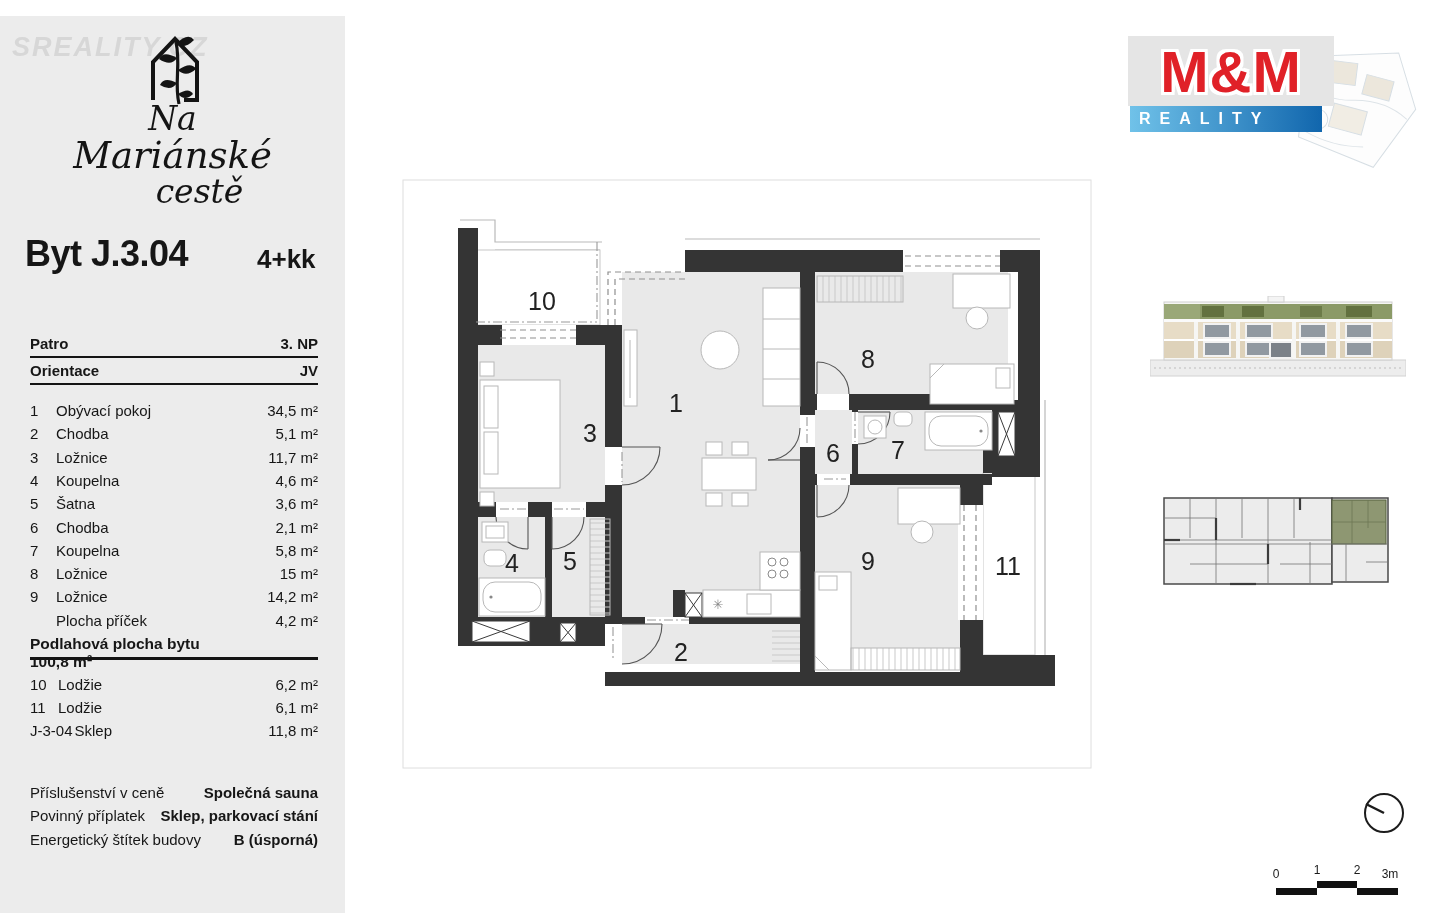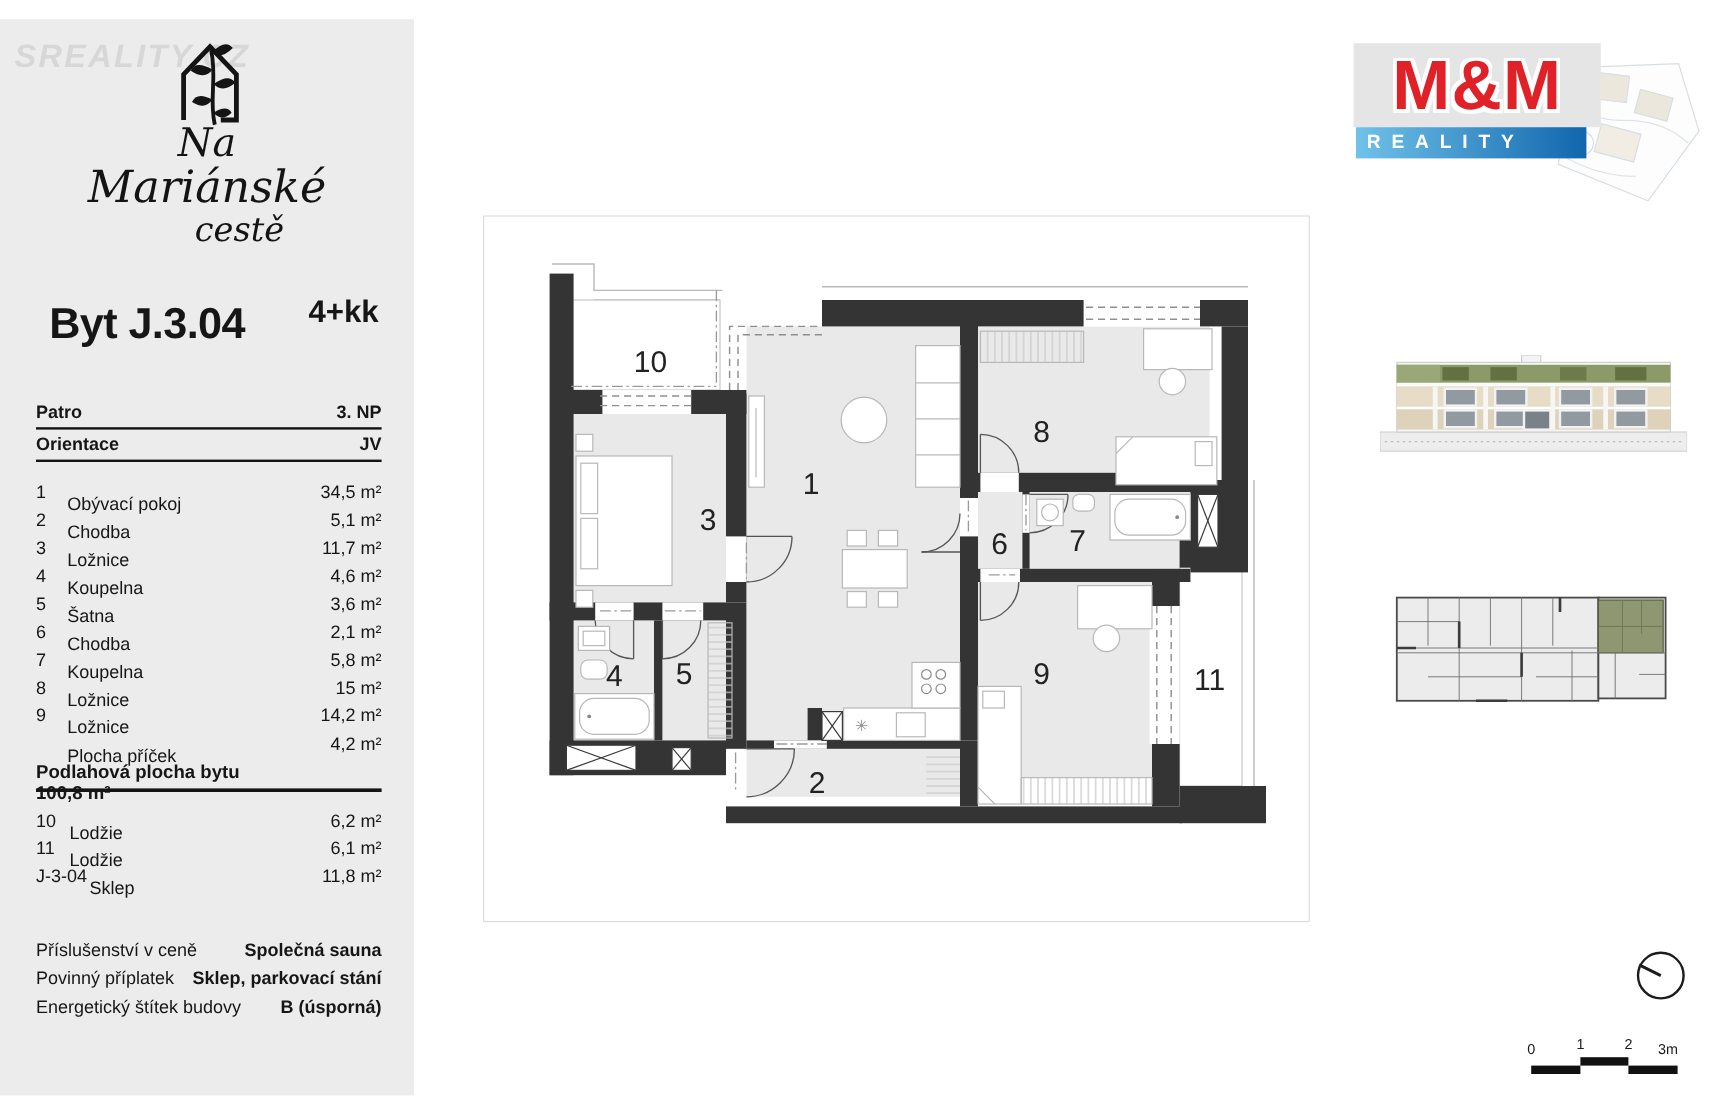--- a/index.html
+++ b/index.html
@@ -6,29 +6,29 @@
   body{width:1440px;height:913px;position:relative;background:#fff;overflow:hidden;
        font-family:"Liberation Sans",sans-serif;color:#161616;}
   .sidebar{position:absolute;left:0;top:16px;width:345px;height:913px;background:#ececec;}
   .watermark{position:absolute;top:16px;left:12px;font-size:27px;font-weight:bold;font-style:italic;
              color:#d7d7d7;letter-spacing:2px;z-index:1;}
   .brand-icon{position:absolute;top:4px;left:138px;z-index:2;}
   .brand{position:absolute;top:86px;left:0;width:345px;text-align:center;z-index:2;
          font-family:"DejaVu Serif",serif;font-style:italic;color:#141414;}
   .brand .l1{font-size:33px;line-height:34px;}
   .brand .l2{font-size:37px;line-height:40px;}
-  .brand .l3{font-size:28px;line-height:32px;padding-left:54px;}
+  .brand .l3{font-size:33px;line-height:32px;padding-left:54px;}
   .unit-title{position:absolute;top:217px;left:25px;font-size:36px;font-weight:bold;letter-spacing:-0.5px;}
   .unit-layout{position:absolute;top:228px;left:257px;font-size:26px;font-weight:bold;}
   .info-row{position:absolute;left:30px;width:288px;height:21px;display:flex;justify-content:space-between;
             font-size:15px;font-weight:bold;border-bottom:2px solid #141414;}
   .r-row,.x-row{position:absolute;left:30px;width:288px;display:flex;font-size:15px;}
   .r-row .num{width:26px;flex:none;}
   .x-row .num{min-width:26px;margin-right:2px;}
-  .r-row .nm,.x-row .nm{flex:1;margin-top:10px;}
+  .r-row .nm,.x-row .nm{flex:1;}
   .total-row{position:absolute;left:30px;width:288px;height:22px;display:flex;justify-content:space-between;
              font-size:15.5px;font-weight:bold;border-bottom:3px solid #141414;flex-direction:column;}
   .d-row{position:absolute;left:30px;width:288px;display:flex;justify-content:space-between;font-size:15px;}
   .d-row .dv{font-weight:bold;text-align:right;}
   .plan-wrap{position:absolute;left:400px;top:172px;width:700px;height:600px;}
   .mm{position:absolute;left:1128px;top:36px;z-index:3;}
   .mm-red{width:206px;height:70px;background:#e5e5e5;display:flex;align-items:center;justify-content:center;}
   .mm-name{font-size:58px;font-weight:bold;letter-spacing:1px;color:#e02128;
            text-shadow:-3px -3px 0 #fff,3px -3px 0 #fff,-3px 3px 0 #fff,3px 3px 0 #fff,
                        -3px 0 0 #fff,3px 0 0 #fff,0 -3px 0 #fff,0 3px 0 #fff;}
@@ -58,21 +58,21 @@
       <path d="M40 74 q11 -7 15 0 q-8 8 -15 0 Z" fill="#141414"></path>
     </svg>
   </div>
 
   <div class="brand">
     <div class="l1">Na</div>
     <div class="l2">Mariánské</div>
     <div class="l3">cestě</div>
   </div>
 
-  <h1 class="unit-title" style="margin:16px;">Byt J.3.04</h1>
+  <h1 class="unit-title" style="margin:0;">Byt J.3.04</h1>
   <div class="unit-layout">4+kk</div>
 
   <div class="info-row" style="top:319px">
     <span>Patro</span>
     <span>3. NP</span>
   </div>
   <div class="info-row" style="top:346px">
     <span>Orientace</span>
     <span>JV</span>
   </div>

